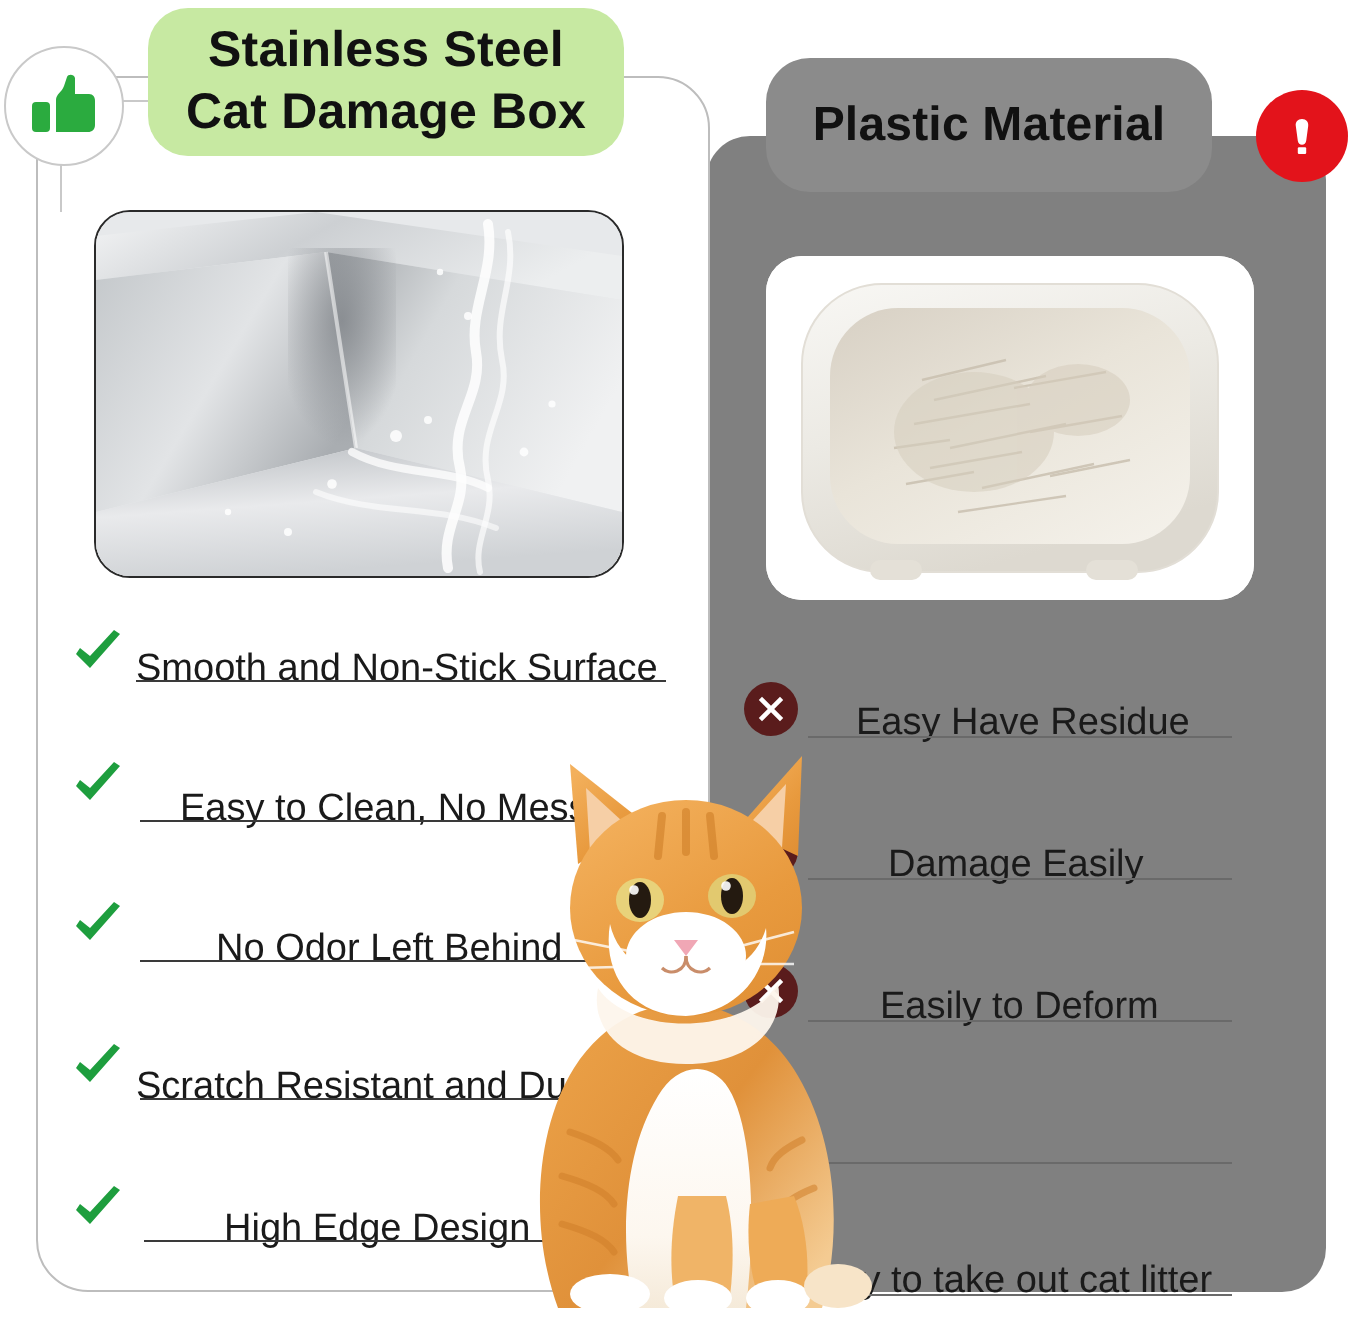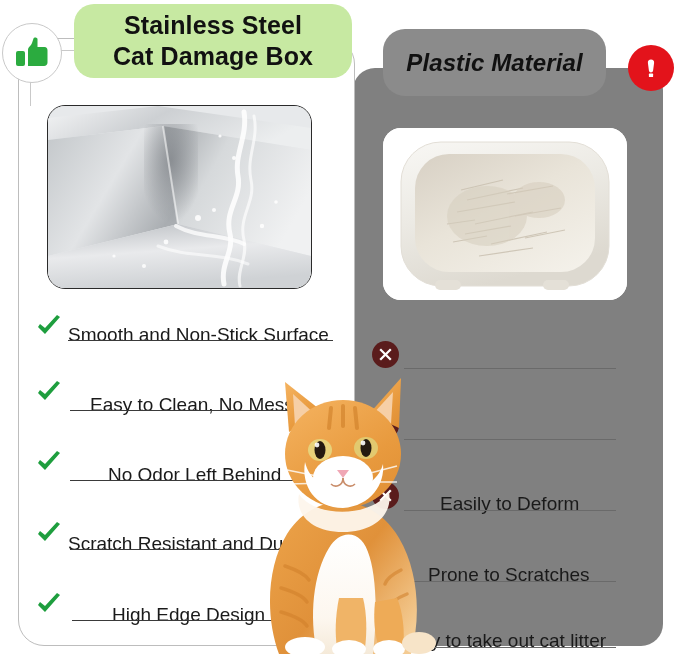--- a/index.html
+++ b/index.html
@@ -54,40 +54,39 @@
     display: flex;
     align-items: center;
     justify-content: center;
     text-align: center;
     color: #111111;
     box-sizing: border-box;
   }
   .pill-green {
     left: 74px;
     top: 4px;
-    width: 278px;
+    width: 238px;
     height: 74px;
     background: #c7e9a2;
     border-radius: 20px;
     font-size: 25px;
     line-height: 31px;
     font-weight: 700;
     letter-spacing: .1px;
   }
   .pill-gray {
     left: 383px;
     top: 29px;
     width: 223px;
     height: 67px;
     background: #8b8b8b;
     border-radius: 22px;
     font-size: 24px;
     font-weight: 700;
     letter-spacing: .1px;
-    font-style: italic;
   }
 
   
   .thumb-badge {
     position: absolute;
     left: 2px;
     top: 23px;
     width: 58px;
     height: 58px;
     border-radius: 50%;
@@ -386,46 +385,49 @@
   <div class="feat" style="left:112px; top:590px;align-items:flex-end;">
     <span class="txt">High Edge Design</span>
   </div>
   <div class="rule" style="left:72px; top:620px; width:261px;"></div>
 
   <div class="xmark" style="left:372px; top:341px;">
     <svg width="15" height="15" viewBox="0 0 15 15">
         <path d="M3 1.4 L7.5 5.9 L12 1.4 L13.6 3 L9.1 7.5 L13.6 12 L12 13.6 L7.5 9.1 L3 13.6 L1.4 12 L5.9 7.5 L1.4 3 Z" fill="#ffffff"></path>
       </svg>
   </div>
+  <div class="feat" style="left:428px; top:337px;">
+    <span class="txt">Easy Have Residue</span>
+  </div>
   <div class="rule rule-gray" style="left:404px; top:368px; width:212px;"></div>
 
   <div class="xmark" style="left:372px; top:412px;">
     <svg width="15" height="15" viewBox="0 0 15 15">
         <path d="M3 1.4 L7.5 5.9 L12 1.4 L13.6 3 L9.1 7.5 L13.6 12 L12 13.6 L7.5 9.1 L3 13.6 L1.4 12 L5.9 7.5 L1.4 3 Z" fill="#ffffff"></path>
       </svg>
   </div>
+  <div class="feat" style="left:444px; top:408px;">
+    <span class="txt">Damage Easily</span>
+  </div>
   <div class="rule rule-gray" style="left:404px; top:439px; width:212px;"></div>
 
   <div class="xmark" style="left:372px; top:482px;">
     <svg width="15" height="15" viewBox="0 0 15 15">
         <path d="M3 1.4 L7.5 5.9 L12 1.4 L13.6 3 L9.1 7.5 L13.6 12 L12 13.6 L7.5 9.1 L3 13.6 L1.4 12 L5.9 7.5 L1.4 3 Z" fill="#ffffff"></path>
       </svg>
   </div>
   <div class="feat" style="left:440px; top:479px;">
     <span class="txt">Easily to Deform</span>
   </div>
   <div class="rule rule-gray" style="left:404px; top:510px; width:212px;"></div>
 
   <div class="xmark" style="left:372px; top:553px;">
     <svg width="15" height="15" viewBox="0 0 15 15">
         <path d="M3 1.4 L7.5 5.9 L12 1.4 L13.6 3 L9.1 7.5 L13.6 12 L12 13.6 L7.5 9.1 L3 13.6 L1.4 12 L5.9 7.5 L1.4 3 Z" fill="#ffffff"></path>
       </svg>
-  </div>
-  <div class="feat" style="left:428px; top:550px;">
-    <span class="txt">Prone to Scratches</span>
   </div>
   <div class="rule rule-gray" style="left:404px; top:581px; width:212px;"></div>
 
   <div class="xmark" style="left:370px; top:619px;">
     <svg width="15" height="15" viewBox="0 0 15 15">
         <path d="M3 1.4 L7.5 5.9 L12 1.4 L13.6 3 L9.1 7.5 L13.6 12 L12 13.6 L7.5 9.1 L3 13.6 L1.4 12 L5.9 7.5 L1.4 3 Z" fill="#ffffff"></path>
       </svg>
   </div>
   <div class="feat" style="left:398px; top:616px;">
     <span class="txt">Easy to take out cat litter</span>

